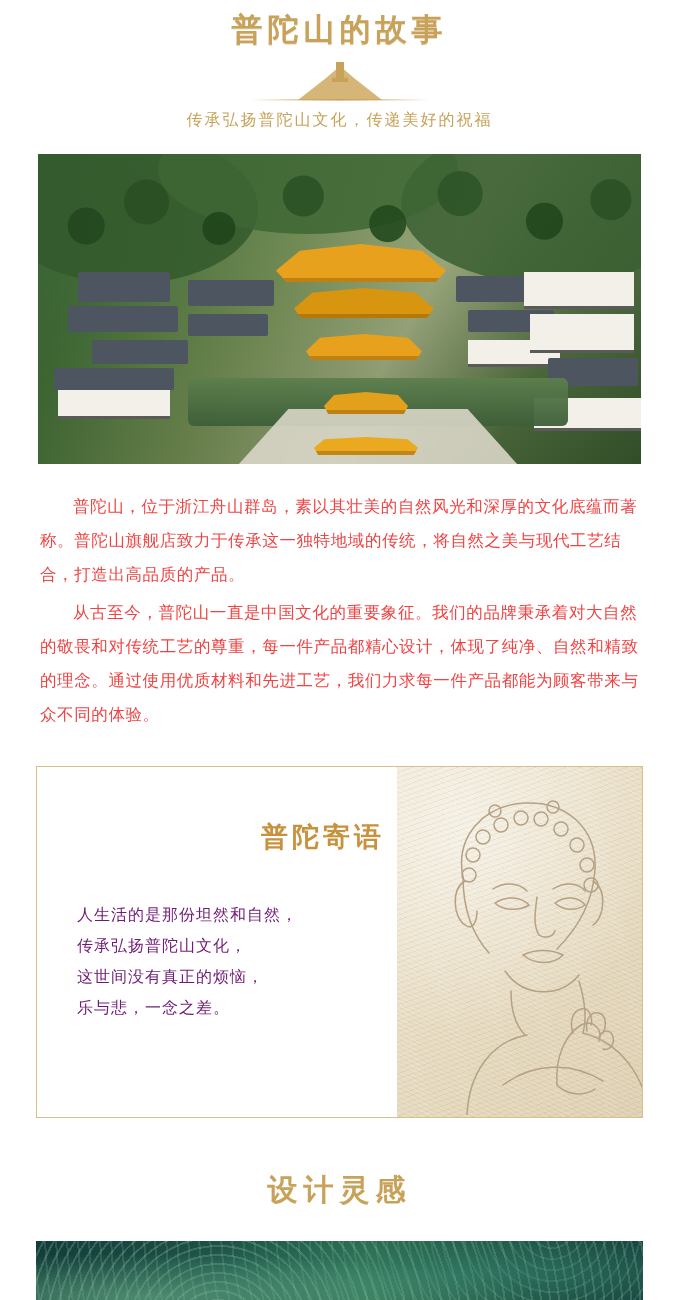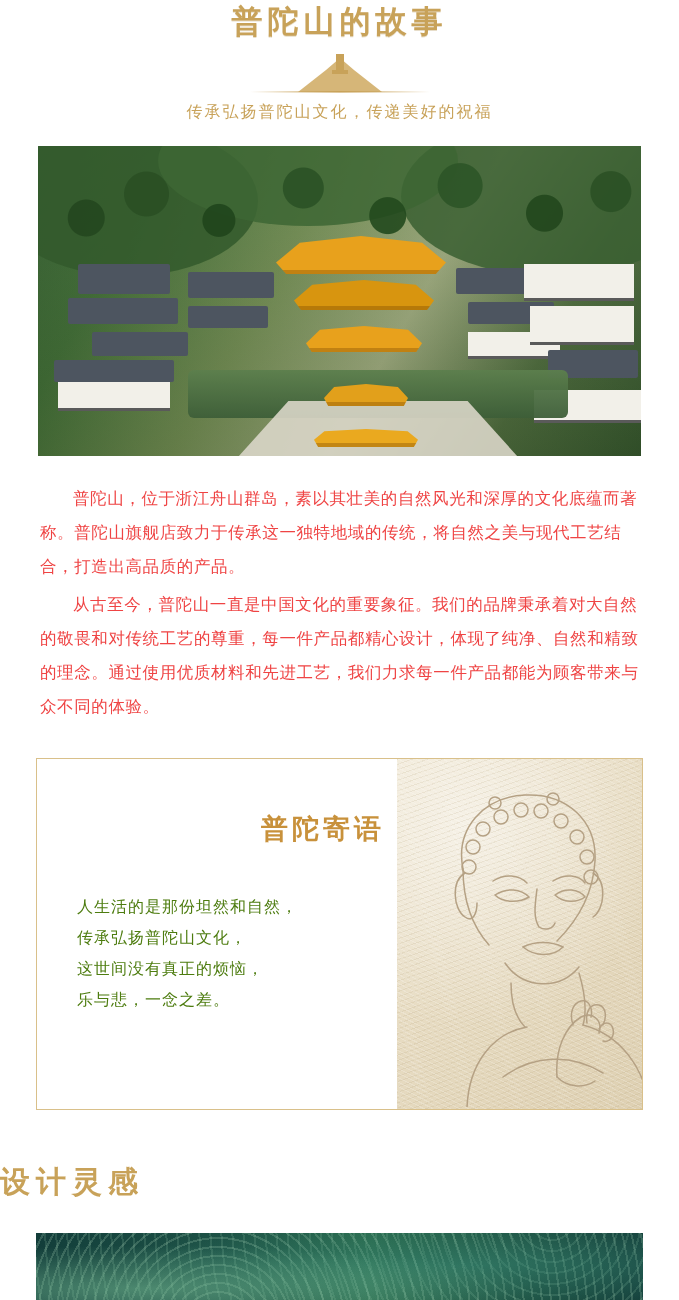--- a/index.html
+++ b/index.html
@@ -18,21 +18,21 @@
 
   .page {
     width: 679px;
     min-height: 1300px;
     position: relative;
     background: #ffffff;
   }
 
   
   .header {
-    padding-top: 0;
+    padding-top: 8px;
     text-align: center;
   }
   .main-title {
     font-size: 31px;
     letter-spacing: 5px;
     font-weight: bold;
     color: #c8a259;
     text-align: center;
     line-height: 44px;
     margin: 0;
@@ -179,21 +179,21 @@
     font-size: 27px;
     color: #c8913b;
     letter-spacing: 4px;
     margin: 0 12px 44px 0;
     font-weight: bold;
     text-align: right;
   }
   .quote-lines {
     font-size: 16px;
     line-height: 31px;
-    color: #4d7c0f;
+    color: #701a75;
     letter-spacing: 1px;
   }
   .quote-lines div { white-space: nowrap; }
   .quote-right {
     flex: 1;
     position: relative;
     background:
       radial-gradient(circle at 30% 20%, rgba(255,255,255,.55), rgba(0,0,0,0) 60%),
       linear-gradient(135deg, #efe6d2 0%, #e8ddc4 40%, #ded0b2 100%);
   }
@@ -206,20 +206,21 @@
   }
   .buddha {
     position: absolute;
     left: 10px; top: 18px;
     width: 250px; height: 330px;
   }
 
   
   .section-title {
     margin: 52px 0 0 0;
+    text-align: center;
     font-size: 30px;
     letter-spacing: 6px;
     font-weight: bold;
     color: #c8a259;
   }
 
   
   .bottom-strip {
     margin: 30px 36px 0 36px;
     height: 80px;

